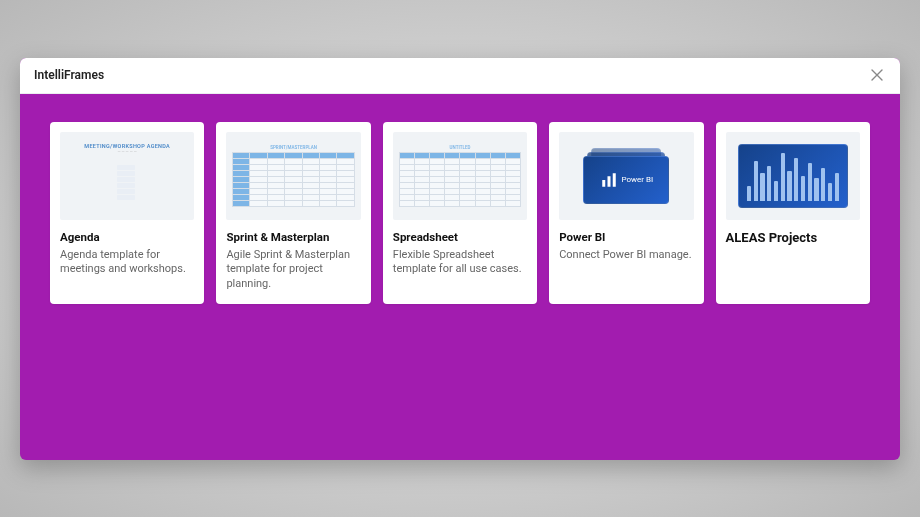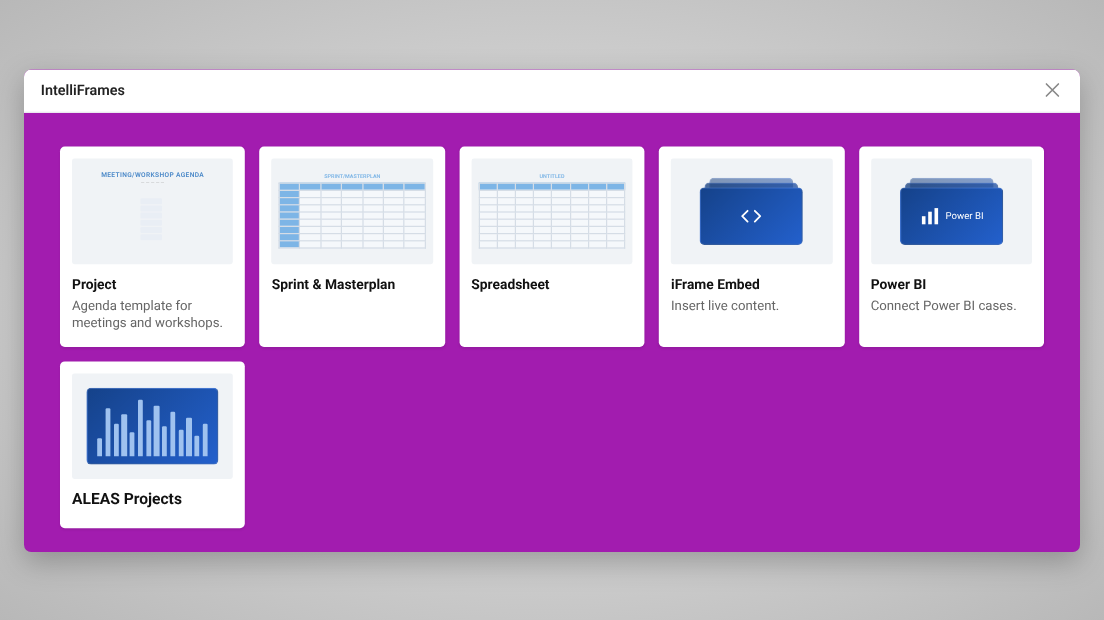--- a/index.html
+++ b/index.html
@@ -156,21 +156,21 @@
                 <span></span>
                 <span></span>
               </div>
             <div class="row">
                 <span></span>
                 <span></span>
               </div>
           </div>
           <div class="footer-bar"></div>
         </div>
-        <h3>Project</h3>
+        <h3>Agenda</h3>
         <p>Agenda template for meetings and workshops.</p>
       </div>
 
       <div class="card">
         <div class="thumb thumb-sprint">
           <div class="ttl">SPRINT/MASTERPLAN</div>
           <table>
             <tbody>
                 <tr>
                   <td></td>
@@ -250,20 +250,21 @@
                   <td></td>
                   <td></td>
                   <td></td>
                   <td></td>
                   <td></td>
                 </tr>
           </tbody>
             </table>
         </div>
         <h3>Sprint &amp; Masterplan</h3>
+        <p>Agile Sprint &amp; Masterplan template for project planning.</p>
       </div>
 
       <div class="card">
         <div class="thumb thumb-sheet">
           <div class="ttl">UNTITLED</div>
           <table>
             <tbody>
                 <tr>
                   <td></td>
                   <td></td>
@@ -351,56 +352,41 @@
                   <td></td>
                   <td></td>
                   <td></td>
                   <td></td>
                   <td></td>
                 </tr>
           </tbody>
             </table>
         </div>
         <h3>Spreadsheet</h3>
+        <p>Flexible Spreadsheet template for all use cases.</p>
       </div>
 
-      <div class="card">
-        <div class="thumb thumb-dark">
-          <div class="stack">
-            <div class="layer l1"></div>
-            <div class="layer l2"></div>
-            <div class="layer l3">
-              <svg viewBox="0 0 24 24" fill="none" stroke="#fff" stroke-width="2" stroke-linecap="round" stroke-linejoin="round">
-                  <polyline points="16 18 22 12 16 6"></polyline>
-                  <polyline points="8 6 2 12 8 18"></polyline>
-                </svg>
-            </div>
-          </div>
-        </div>
-        <h3>iFrame Embed</h3>
-        <p>Insert live content.</p>
-      </div>
 
       <div class="card">
         <div class="thumb thumb-dark">
           <div class="stack">
             <div class="layer l1"></div>
             <div class="layer l2"></div>
             <div class="layer l3">
               <svg viewBox="0 0 24 24" fill="#fff">
                   <rect x="3" y="12" width="4" height="9"></rect>
                   <rect x="10" y="7" width="4" height="14"></rect>
                   <rect x="17" y="3" width="4" height="18"></rect>
                 </svg>
               <span class="pbi-label">Power BI</span>
             </div>
           </div>
         </div>
         <h3>Power BI</h3>
-        <p>Connect Power BI cases.</p>
+        <p>Connect Power BI manage.</p>
       </div>
 
       <div class="card card-aleas">
         <div class="thumb thumb-aleas">
           <div class="aleas-inner">
             <div class="bar" style="height:30%"></div>
             <div class="bar" style="height:80%"></div>
             <div class="bar" style="height:55%"></div>
             <div class="bar" style="height:70%"></div>
             <div class="bar" style="height:40%"></div>

